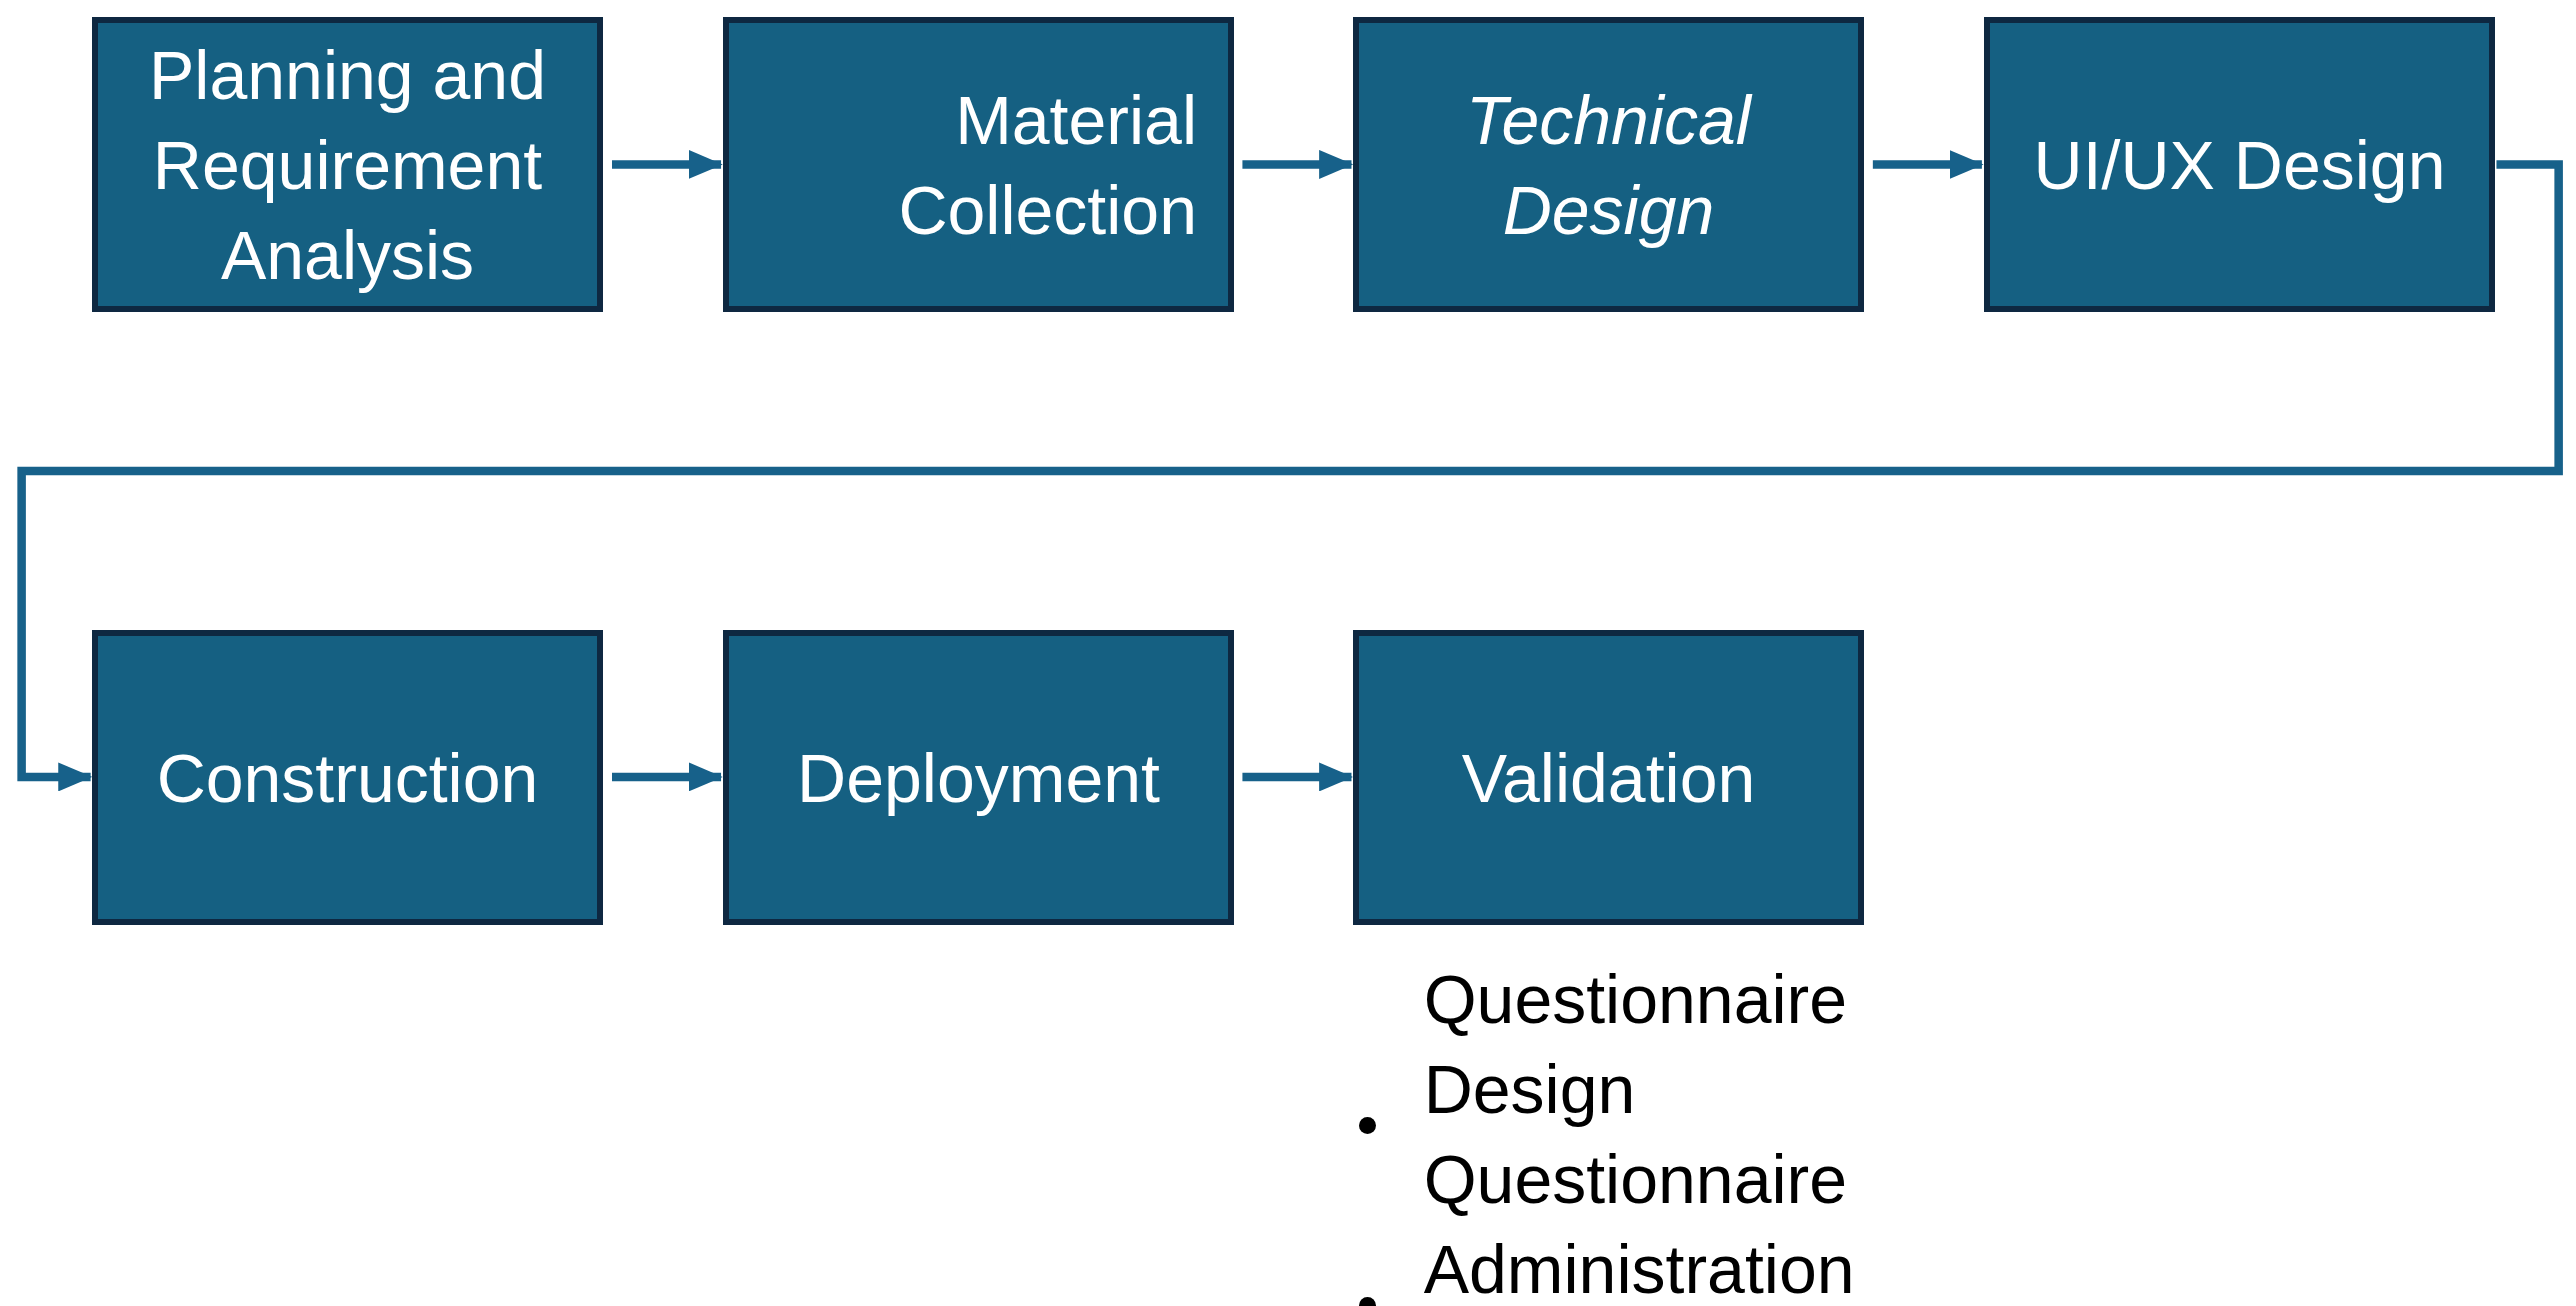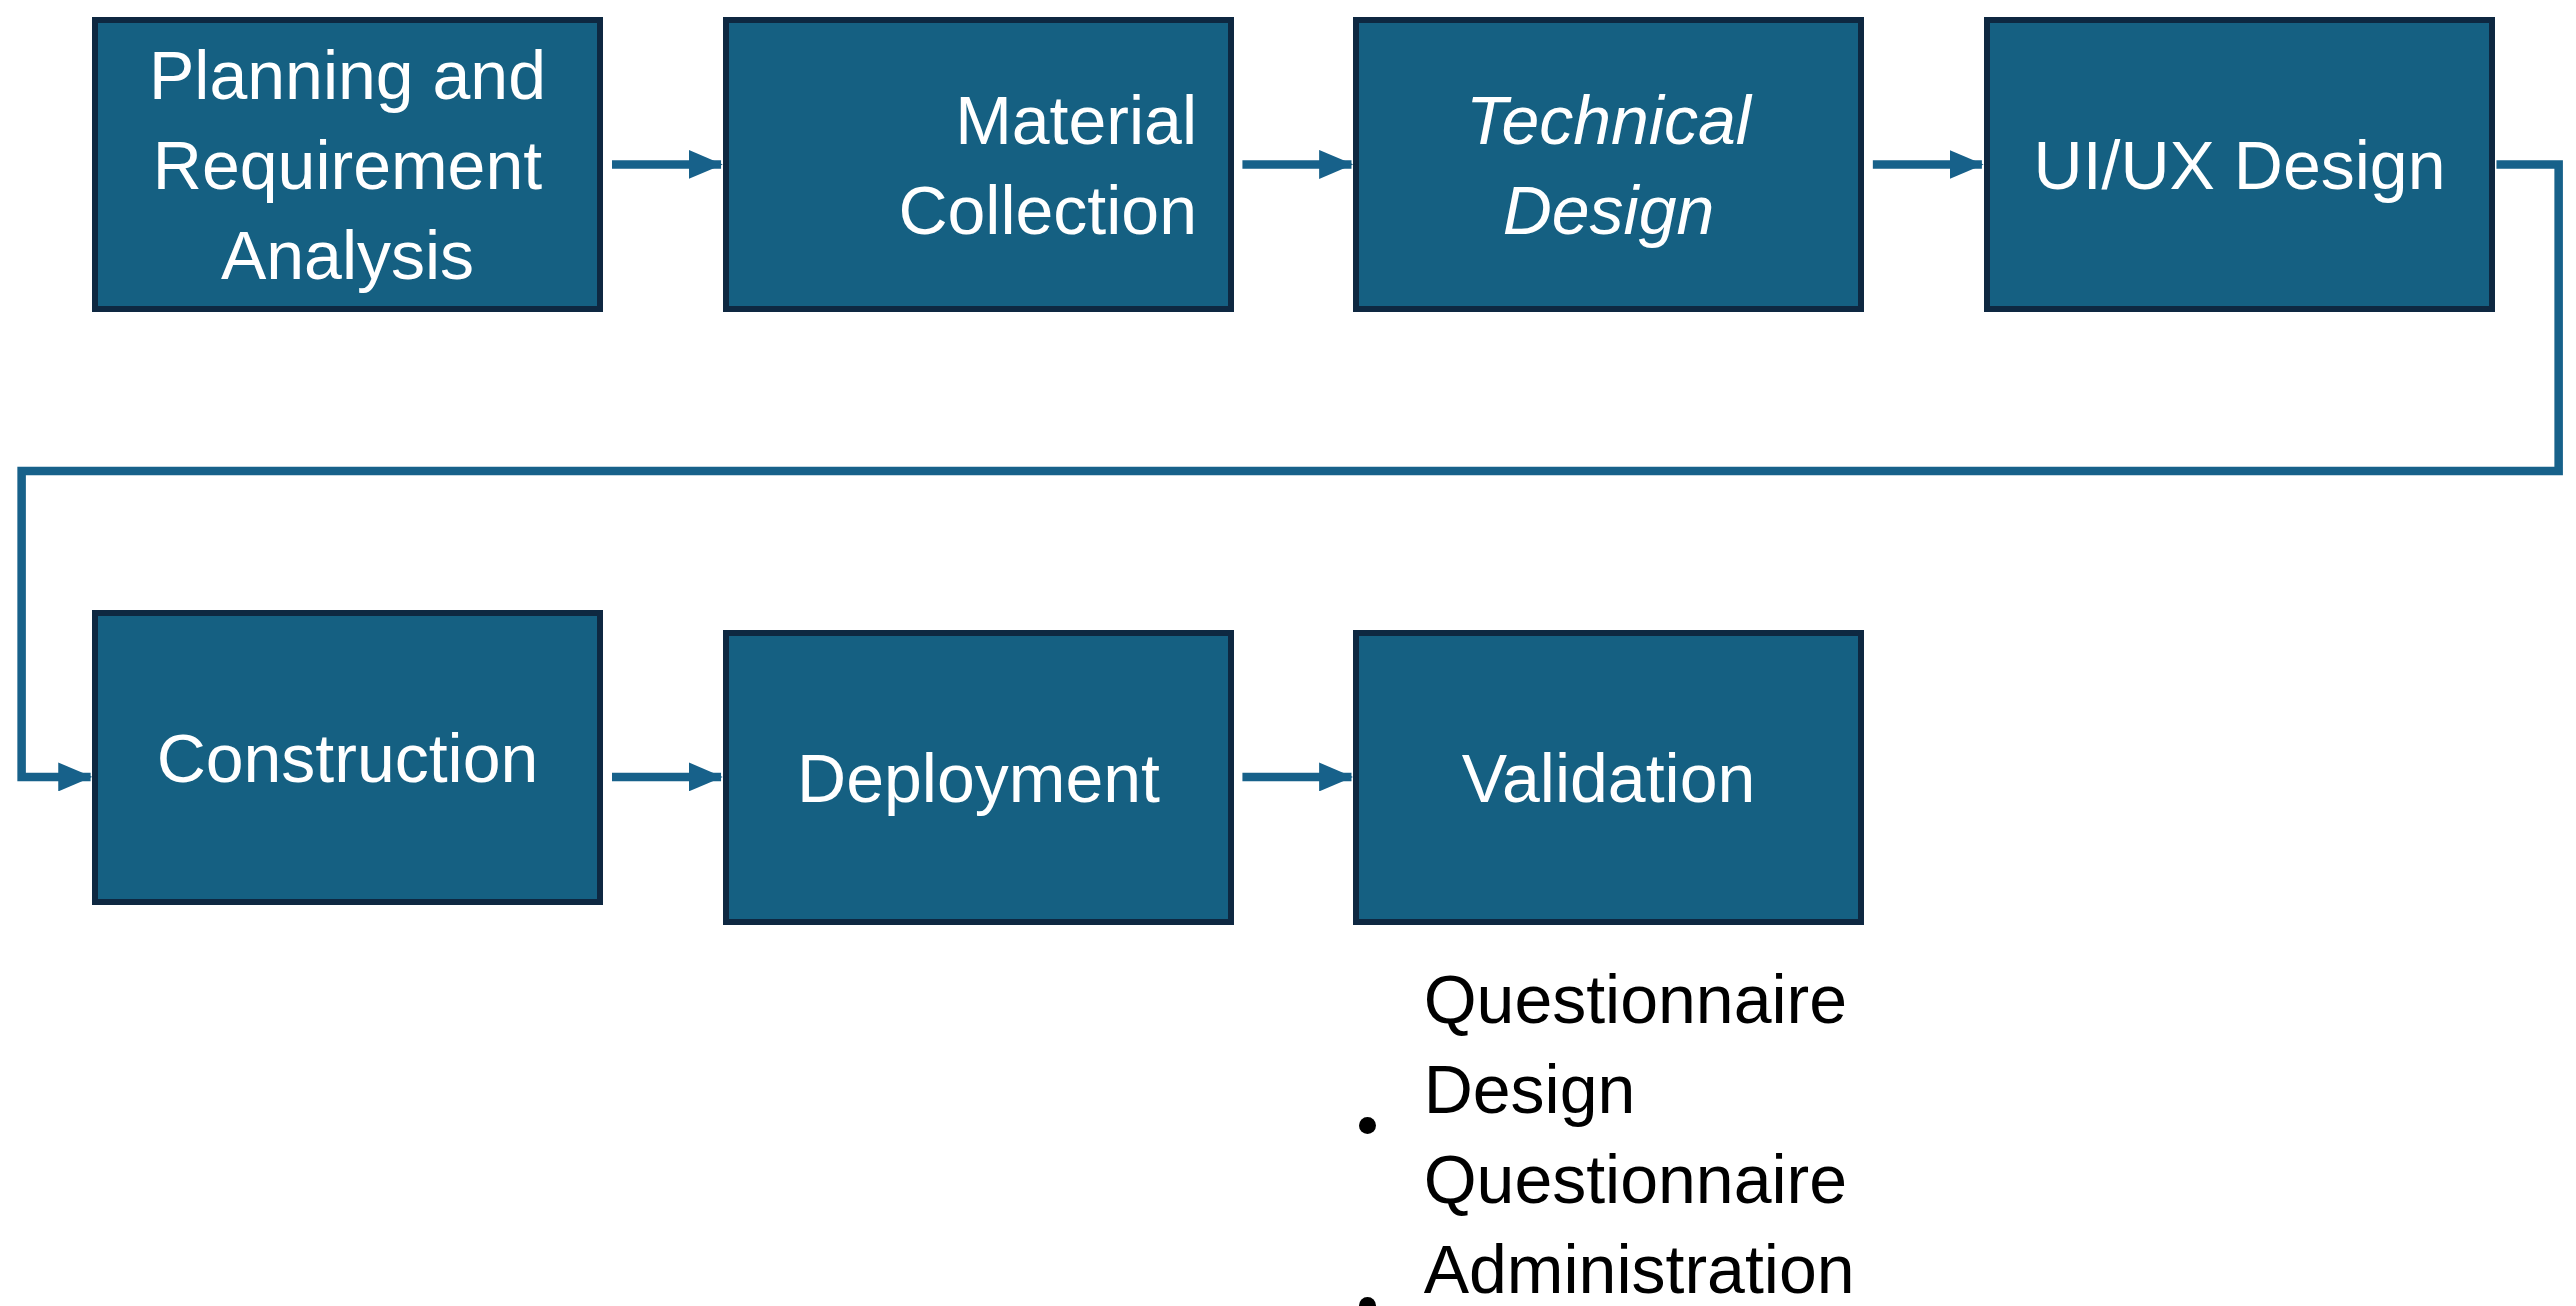--- a/index.html
+++ b/index.html
@@ -45,21 +45,21 @@
     justify-content: center;
     text-align: center;
     font-size: 68px;
     line-height: 90px;
     padding: 0 31px;
   }
   .node-planning     { left: 92px;  top: 17px; }
   .node-material     { left: 723px;  top: 17px; text-align: right; }
   .node-technical    { left: 1353px; top: 17px; font-style: italic; }
   .node-uiux         { left: 1984px; top: 17px; padding: 0 18px; }
-  .node-construction { left: 92px;  top: 610px; align-items: center; }
+  .node-construction { left: 92px;  top: 630px; align-items: center; }
   .node-deployment   { left: 723px;  top: 630px; }
   .node-validation   { left: 1353px; top: 630px; }
   .notes {
     position: absolute;
     left: 1357px; top: 954px;
     width: 648px;
     color: var(--note-text);
     font-size: 68px;
     line-height: 90px;
   }

